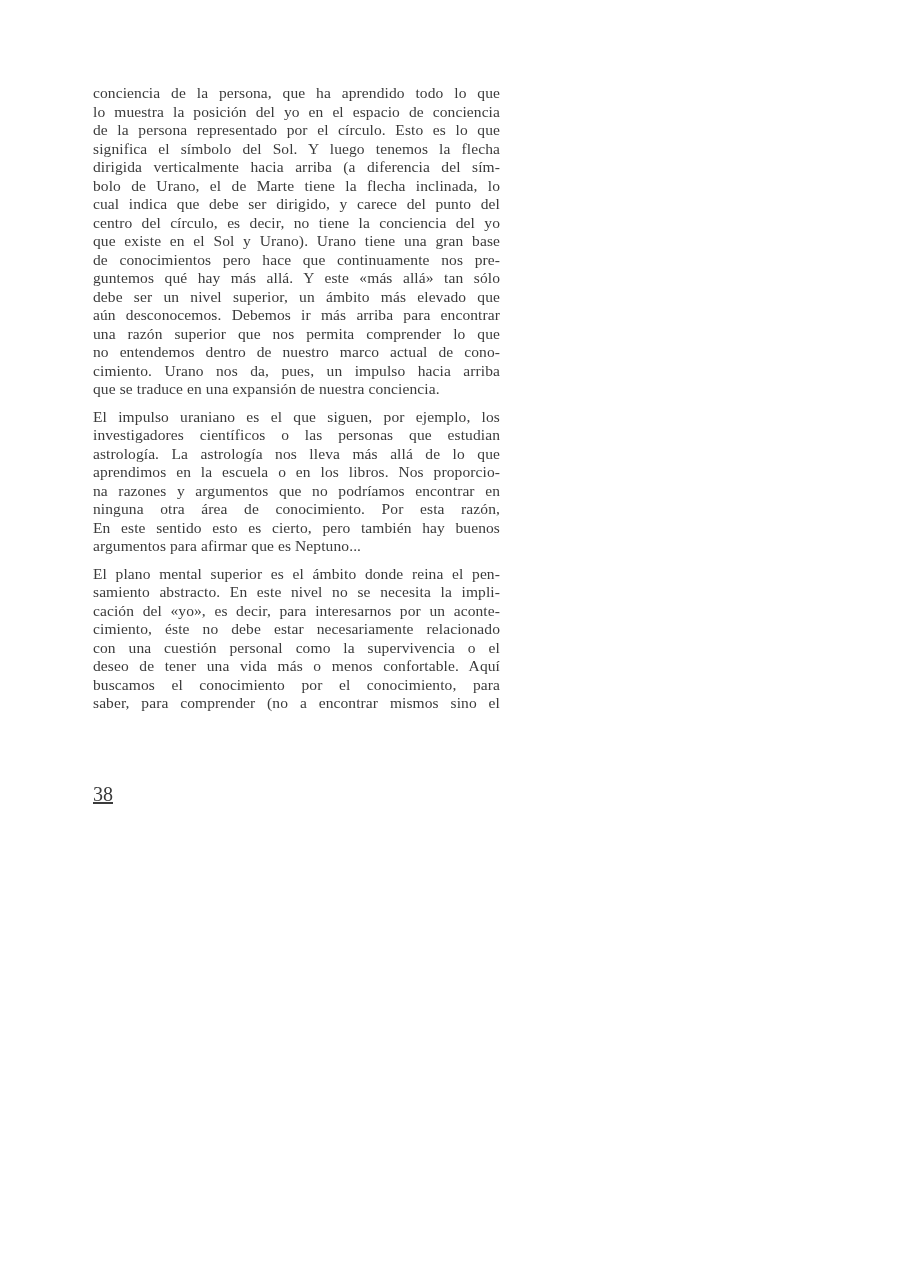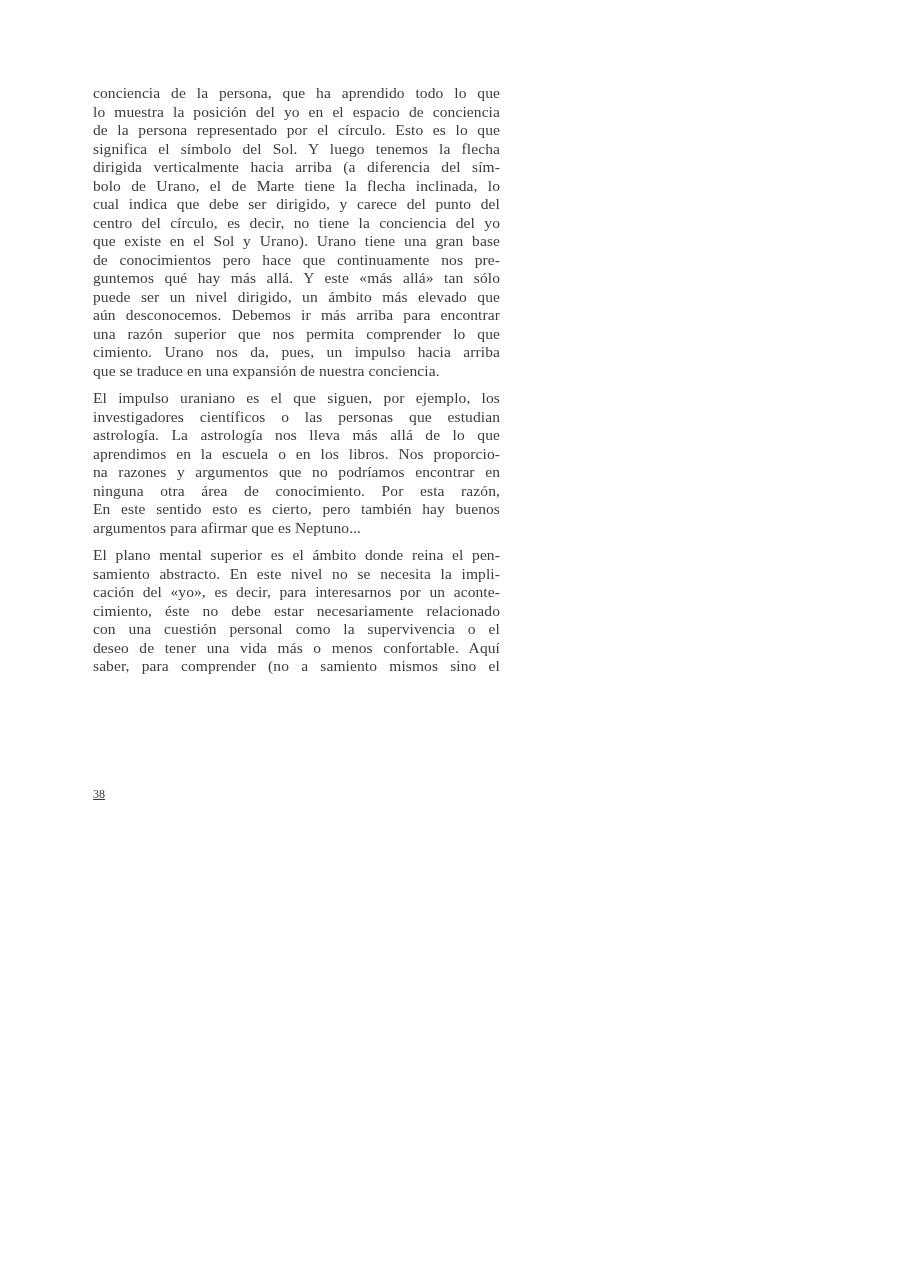--- a/index.html
+++ b/index.html
@@ -38,21 +38,21 @@
     text-align: justify;
     text-align-last: justify;
   }
   .line.last {
     text-align-last: left;
   }
   .page-number {
     position: absolute;
     left: 93px;
     top: 785px;
-    font-size: 12px;
+    font-size: 20px;
     line-height: 18.5px;
     color: #3b3b3b;
     text-decoration: underline;
   }
 </style>
 </head>
 <body>
 
 <div class="page">
   <div class="text-block">
@@ -61,40 +61,42 @@
         <div class="line">lo muestra la posición del yo en el espacio de conciencia</div>
         <div class="line">de la persona representado por el círculo. Esto es lo que</div>
         <div class="line">significa el símbolo del Sol. Y luego tenemos la flecha</div>
         <div class="line">dirigida verticalmente hacia arriba (a diferencia del sím-</div>
         <div class="line">bolo de Urano, el de Marte tiene la flecha inclinada, lo</div>
         <div class="line">cual indica que debe ser dirigido, y carece del punto del</div>
         <div class="line">centro del círculo, es decir, no tiene la conciencia del yo</div>
         <div class="line">que existe en el Sol y Urano). Urano tiene una gran base</div>
         <div class="line">de conocimientos pero hace que continuamente nos pre-</div>
         <div class="line">guntemos qué hay más allá. Y este «más allá» tan sólo</div>
-        <div class="line">puede ser un nivel dirigido, un ámbito más elevado que</div>
+        <div class="line">debe ser un nivel superior, un ámbito más elevado que</div>
         <div class="line">aún desconocemos. Debemos ir más arriba para encontrar</div>
         <div class="line">una razón superior que nos permita comprender lo que</div>
+        <div class="line">no entendemos dentro de nuestro marco actual de cono-</div>
         <div class="line">cimiento. Urano nos da, pues, un impulso hacia arriba</div>
         <div class="line last">que se traduce en una expansión de nuestra conciencia.</div>
       </div>
       <div class="paragraph">
         <div class="line">El impulso uraniano es el que siguen, por ejemplo, los</div>
         <div class="line">investigadores científicos o las personas que estudian</div>
         <div class="line">astrología. La astrología nos lleva más allá de lo que</div>
         <div class="line">aprendimos en la escuela o en los libros. Nos proporcio-</div>
         <div class="line">na razones y argumentos que no podríamos encontrar en</div>
         <div class="line">ninguna otra área de conocimiento. Por esta razón,</div>
         <div class="line">En este sentido esto es cierto, pero también hay buenos</div>
         <div class="line last">argumentos para afirmar que es Neptuno...</div>
       </div>
       <div class="paragraph">
         <div class="line">El plano mental superior es el ámbito donde reina el pen-</div>
         <div class="line">samiento abstracto. En este nivel no se necesita la impli-</div>
         <div class="line">cación del «yo», es decir, para interesarnos por un aconte-</div>
         <div class="line">cimiento, éste no debe estar necesariamente relacionado</div>
         <div class="line">con una cuestión personal como la supervivencia o el</div>
         <div class="line">deseo de tener una vida más o menos confortable. Aquí</div>
-        <div class="line">saber, para comprender (no a samiento mismos sino el</div>
+        <div class="line">buscamos el conocimiento por el conocimiento, para</div>
+        <div class="line">saber, para comprender (no a encontrar mismos sino el</div>
       </div>
     </div>
   <div class="page-number">38</div>
 </div>
 
 </body></html>

